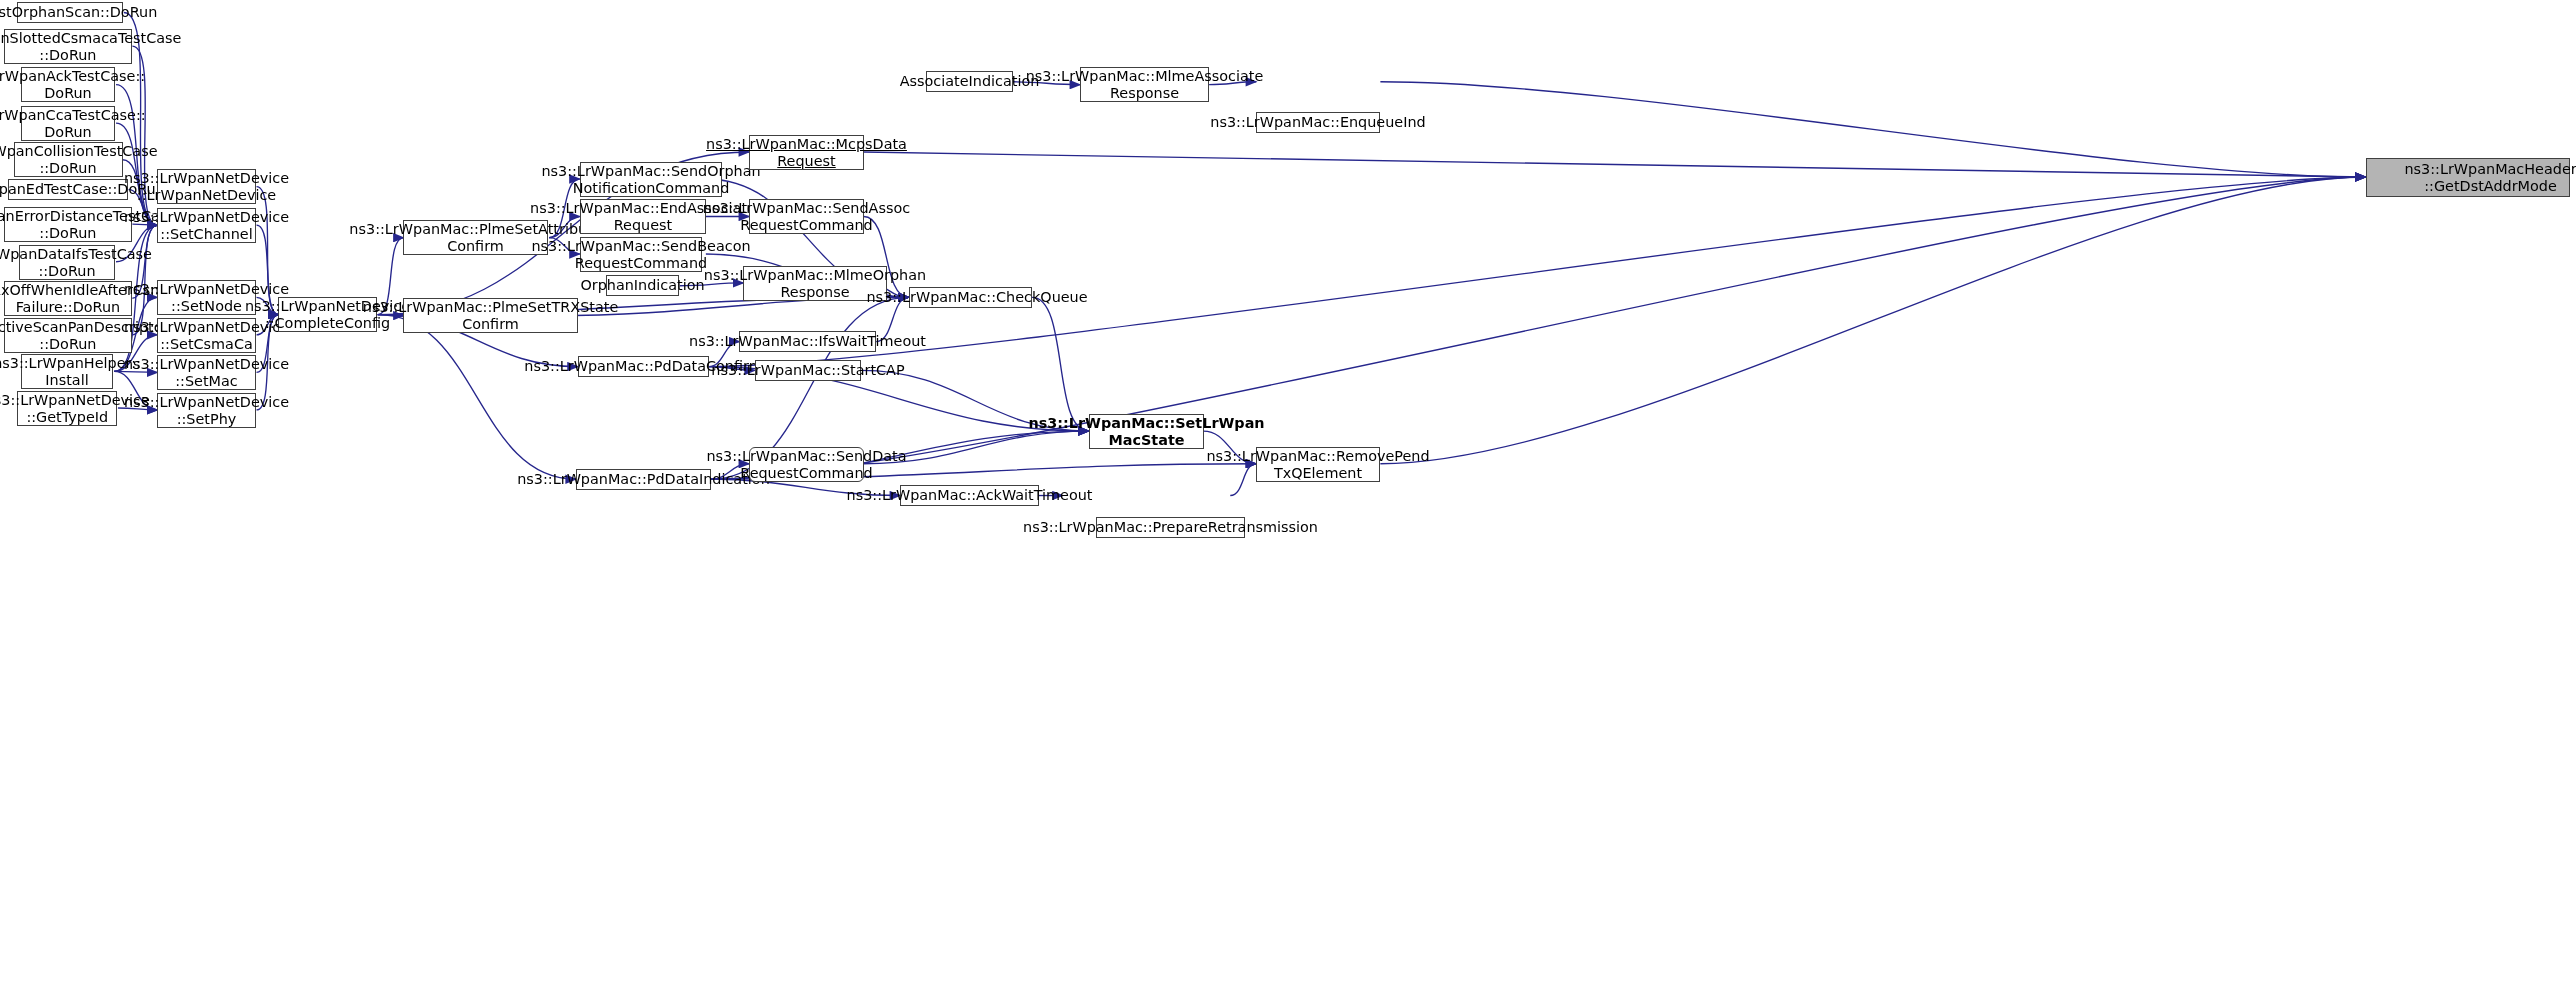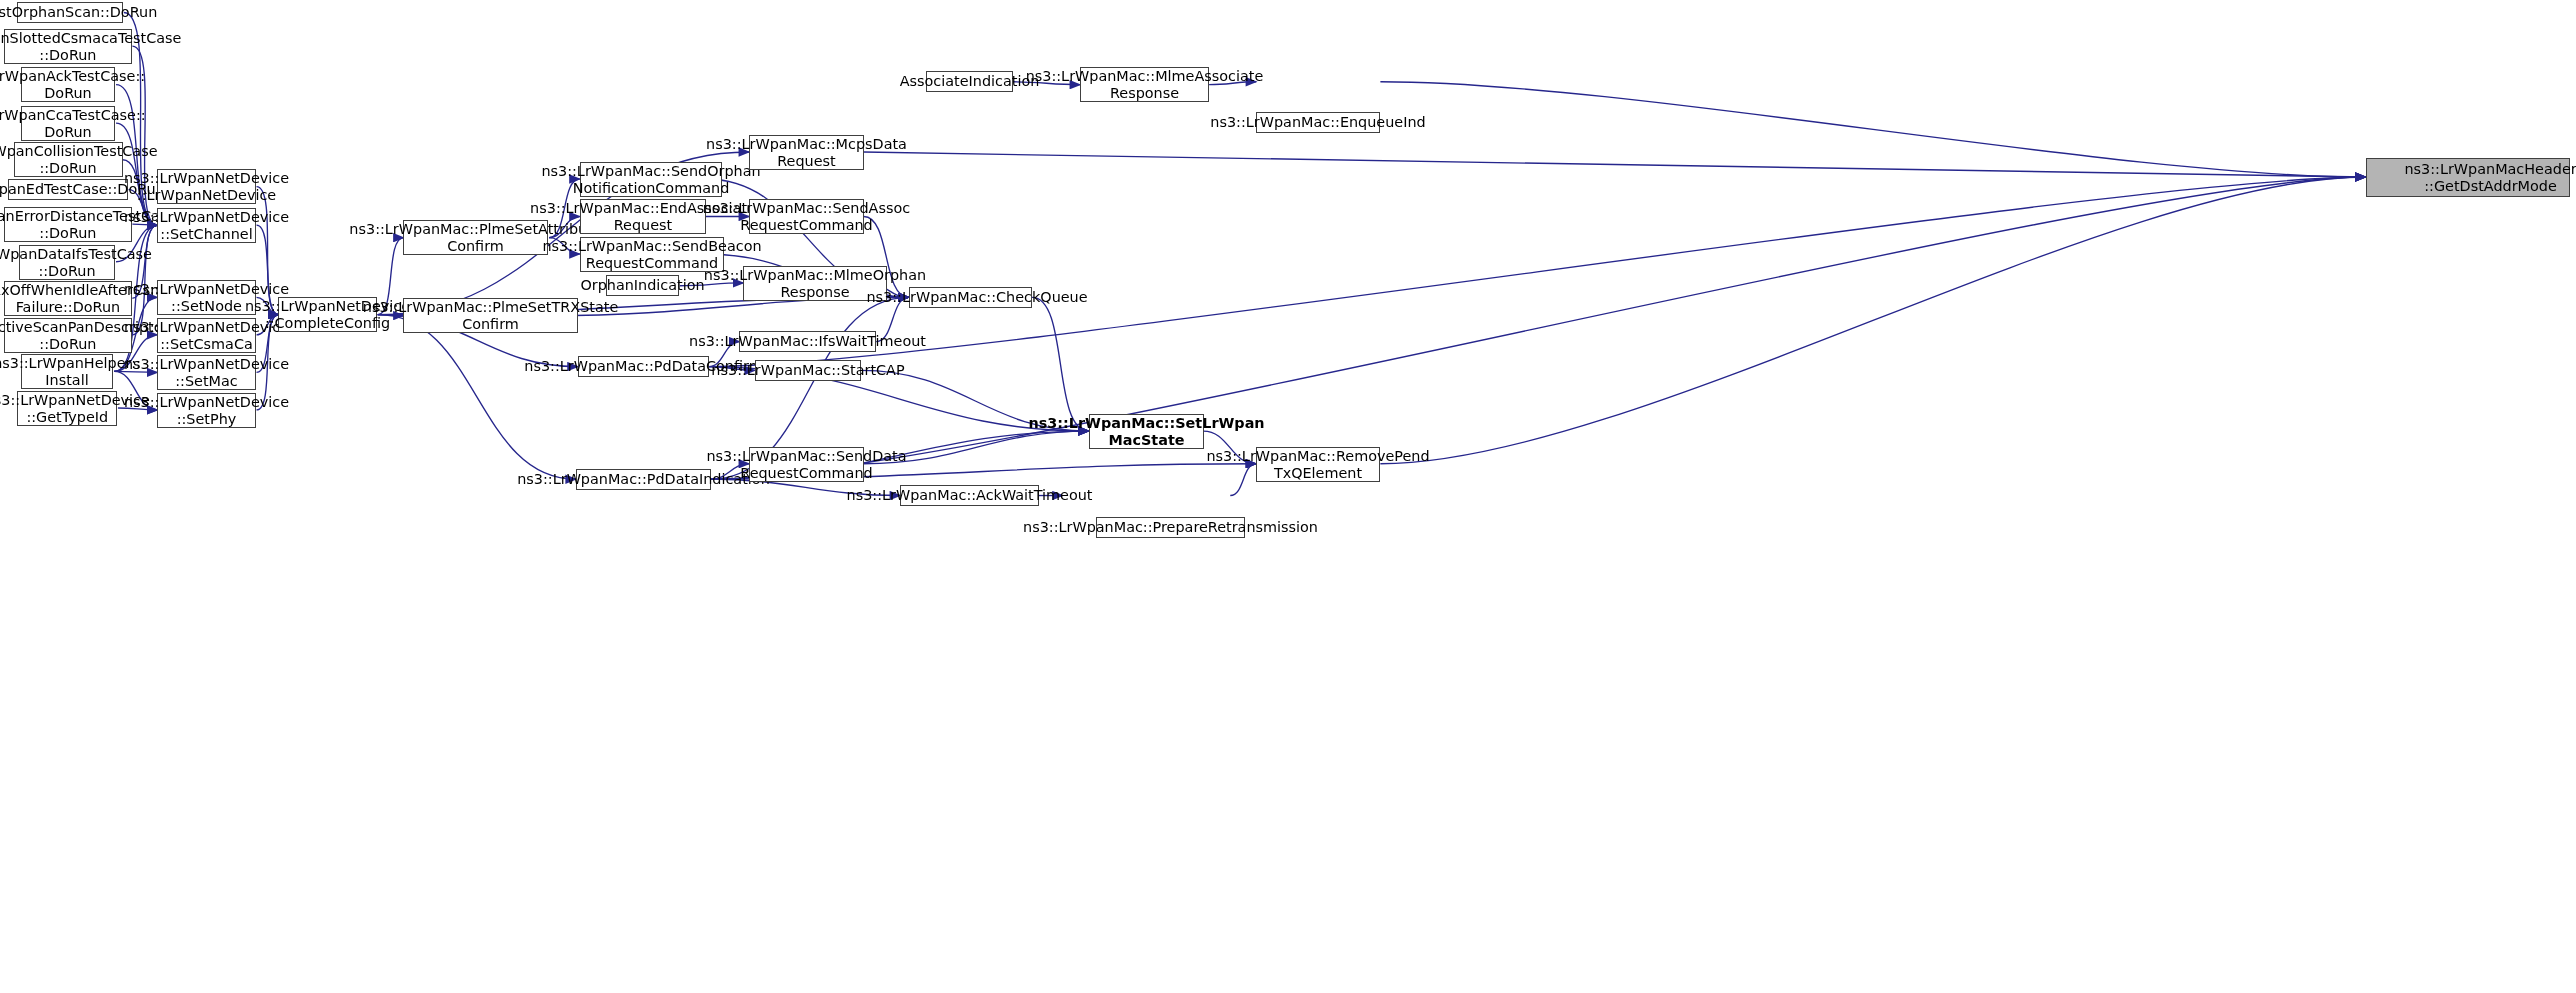--- a/index.html
+++ b/index.html
@@ -122,34 +122,34 @@
     <div class="node" style="left: 278px; top: 297px; width: 99px; height: 35px;">ns3::LrWpanNetDevice
 ::CompleteConfig</div>
     <div class="node" style="left: 403px; top: 220px; width: 145px; height: 35px;">ns3::LrWpanMac::PlmeSetAttribute
 Confirm</div>
     <div class="node" style="left: 403px; top: 298px; width: 175px; height: 35px;">ns3::LrWpanMac::PlmeSetTRXState
 Confirm</div>
     <div class="node" style="left: 580px; top: 162px; width: 142px; height: 35px;">ns3::LrWpanMac::SendOrphan
 NotificationCommand</div>
     <div class="node" style="left: 580px; top: 199px; width: 126px; height: 35px;">ns3::LrWpanMac::EndAssociate
 Request</div>
-    <div class="node" style="left: 580px; top: 237px; width: 144px; height: 35px; text-align: center;">ns3::LrWpanMac::SendBeacon
+    <div class="node" style="left: 580px; top: 237px; width: 122px; height: 35px; text-align: center;">ns3::LrWpanMac::SendBeacon
 RequestCommand</div>
     <div class="node" style="left: 606px; top: 275px; width: 73px; height: 21px;">OrphanIndication</div>
     <div class="node" style="left: 578px; top: 356px; width: 131px; height: 21px;">ns3::LrWpanMac::PdDataConfirm</div>
     <div class="node" style="left: 576px; top: 469px; width: 135px; height: 21px;">ns3::LrWpanMac::PdDataIndication</div>
-    <div class="node" style="left: 749px; top: 135px; width: 115px; height: 35px;">ns3::LrWpanMac::McpsData
+    <div class="node" style="left: 749px; top: 135px; width: 115px; height: 35px; text-decoration: underline;">ns3::LrWpanMac::McpsData
 Request</div>
     <div class="node" style="left: 749px; top: 199px; width: 115px; height: 35px;">ns3::LrWpanMac::SendAssoc
 RequestCommand</div>
     <div class="node" style="left: 743px; top: 266px; width: 144px; height: 35px;">ns3::LrWpanMac::MlmeOrphan
 Response</div>
     <div class="node" style="left: 739px; top: 331px; width: 137px; height: 21px;">ns3::LrWpanMac::IfsWaitTimeout</div>
     <div class="node" style="left: 755px; top: 360px; width: 106px; height: 21px;">ns3::LrWpanMac::StartCAP</div>
-    <div class="node" style="left: 749px; top: 447px; width: 115px; height: 35px;">ns3::LrWpanMac::SendData
+    <div class="node" style="left: 749px; top: 447px; width: 115px; height: 35px; border-radius: 6px;">ns3::LrWpanMac::SendData
 RequestCommand</div>
     <div class="node" style="left: 909px; top: 287px; width: 123px; height: 21px; padding-left: 16px;">ns3::LrWpanMac::CheckQueue</div>
     <div class="node" style="left: 1089px; top: 414px; width: 115px; height: 35px; font-weight: bold;">ns3::LrWpanMac::SetLrWpan
 MacState</div>
     <div class="node" style="left: 900px; top: 485px; width: 139px; height: 21px;">ns3::LrWpanMac::AckWaitTimeout</div>
     <div class="node" style="left: 1096px; top: 485px; width: 149px; height: 21px; margin-top: 32px;">ns3::LrWpanMac::PrepareRetransmission</div>
     <div class="node" style="left: 1256px; top: 447px; width: 124px; height: 35px;">ns3::LrWpanMac::RemovePend
 TxQElement</div>
     <div class="node" style="left: 926px; top: 71px; width: 87px; height: 21px;">AssociateIndication</div>
     <div class="node" style="left: 1080px; top: 67px; width: 129px; height: 35px;">ns3::LrWpanMac::MlmeAssociate

